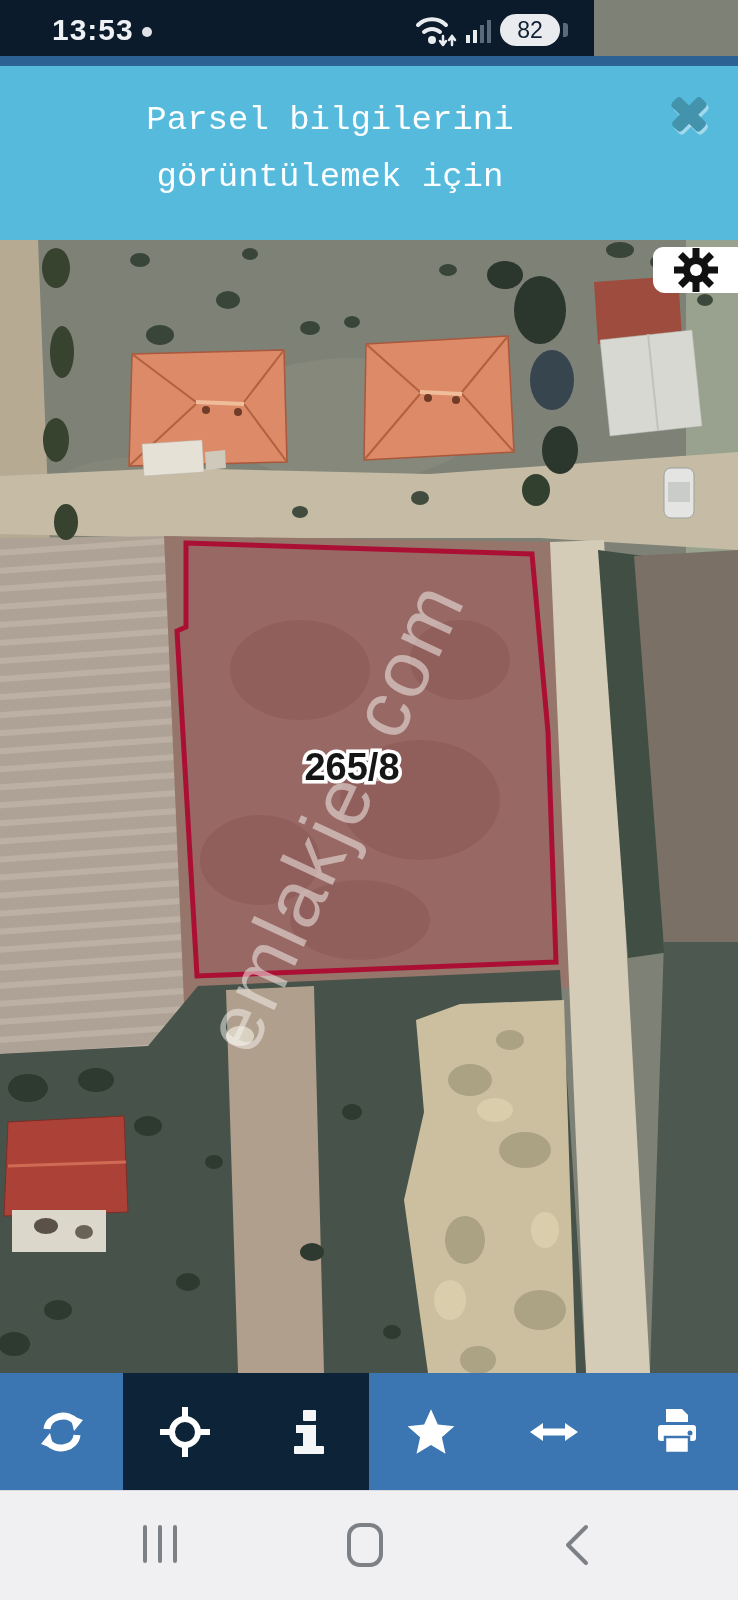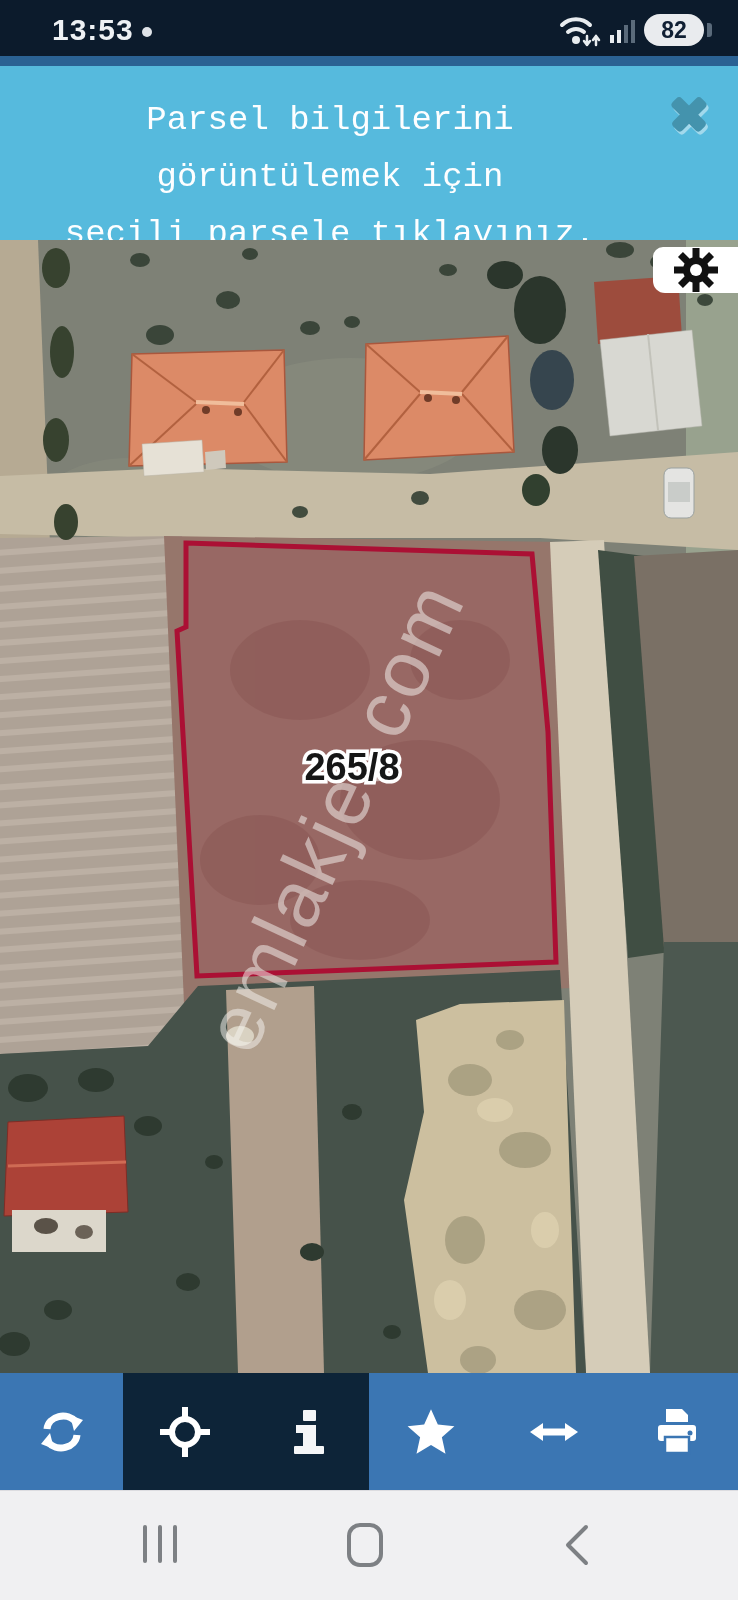--- a/index.html
+++ b/index.html
@@ -2,26 +2,26 @@
 <html><head>
 <meta charset="utf-8">
 <style>
   html,body{margin:0;padding:0;background:#000;}
   *{box-sizing:border-box;}
   #screen{
     position:relative;width:738px;height:1600px;overflow:hidden;
     font-family:"Liberation Sans",sans-serif;background:#7e8176;
   }
   
-  .status-bar{position:absolute;left:0;top:0;width:738px;height:56px;background:#0c1b2c;}
+  .status-bar{position:absolute;left:0;top:0;width:594px;height:56px;background:#0c1b2c;}
   .status-time{position:absolute;left:52px;top:13px;font-size:30px;font-weight:bold;color:#eef1f4;letter-spacing:1px;}
   .status-dot{position:absolute;left:142px;top:27px;width:10px;height:10px;border-radius:50%;background:#dfe3e8;}
   .status-right{position:absolute;right:26px;top:10px;height:40px;display:flex;align-items:center;gap:8px;}
   .battery-pill{min-width:60px;height:32px;background:#e9ebee;border-radius:16px;display:flex;align-items:center;justify-content:center;
-    font-size:23px;font-weight:bold;color:#101f33;padding:0 10px;position:relative;}
+    font-size:23px;font-weight:normal;color:#101f33;padding:0 10px;position:relative;}
   .battery-tail{width:5px;height:14px;background:#5a6a7a;border-radius:0 3px 3px 0;margin-left:-5px;}
   .status-strip{position:absolute;left:0;top:56px;width:738px;height:10px;background:#2b6293;}
   
   .banner{position:absolute;left:0;top:66px;width:738px;height:174px;background:#56badd;}
   .banner-text{position:absolute;left:20px;top:26px;width:620px;text-align:center;color:#fdfeff;
     font-size:34px;line-height:57px;font-weight:400;font-family:Liberation Mono, monospace;}
   .banner-close{position:absolute;right:22px;top:24px;width:50px;height:50px;cursor:pointer;}
   
   .map-wrap{position:absolute;left:0;top:240px;width:738px;height:1133px;}
   .map-wrap svg.map{display:block;}
@@ -70,21 +70,20 @@
         <span>82</span>
       </div>
       <div class="battery-tail"></div>
     </div>
   </div>
   <div class="status-strip"></div>
 
   <div class="banner">
     <div class="banner-text">
       <div>Parsel bilgilerini görüntülemek için</div>
-      <div>seçili parsele tıklayınız.</div>
     </div>
     <div class="banner-close">
       <svg width="50" height="50" viewBox="0 0 50 50">
         <g transform="translate(2,3)" fill="rgba(255,255,255,0.45)">
           <rect x="3" y="18" width="40" height="13" rx="4" transform="rotate(45 23 24)"></rect>
           <rect x="3" y="18" width="40" height="13" rx="4" transform="rotate(-45 23 24)"></rect>
         </g>
         <g fill="#4493ad">
           <rect x="3" y="18" width="40" height="13" rx="4" transform="rotate(45 23 24)"></rect>
           <rect x="3" y="18" width="40" height="13" rx="4" transform="rotate(-45 23 24)"></rect>

